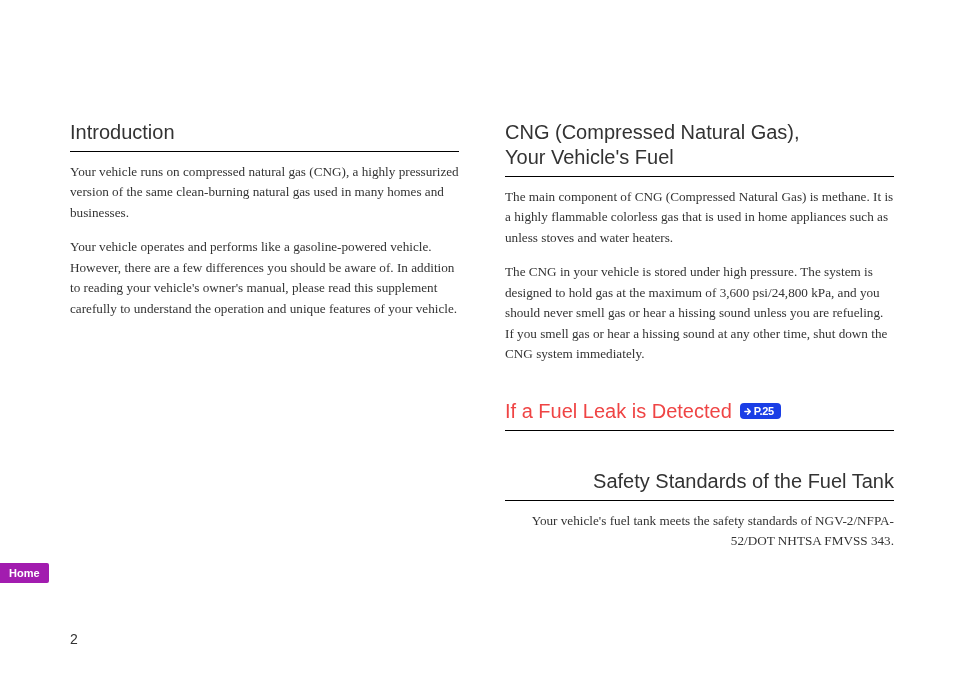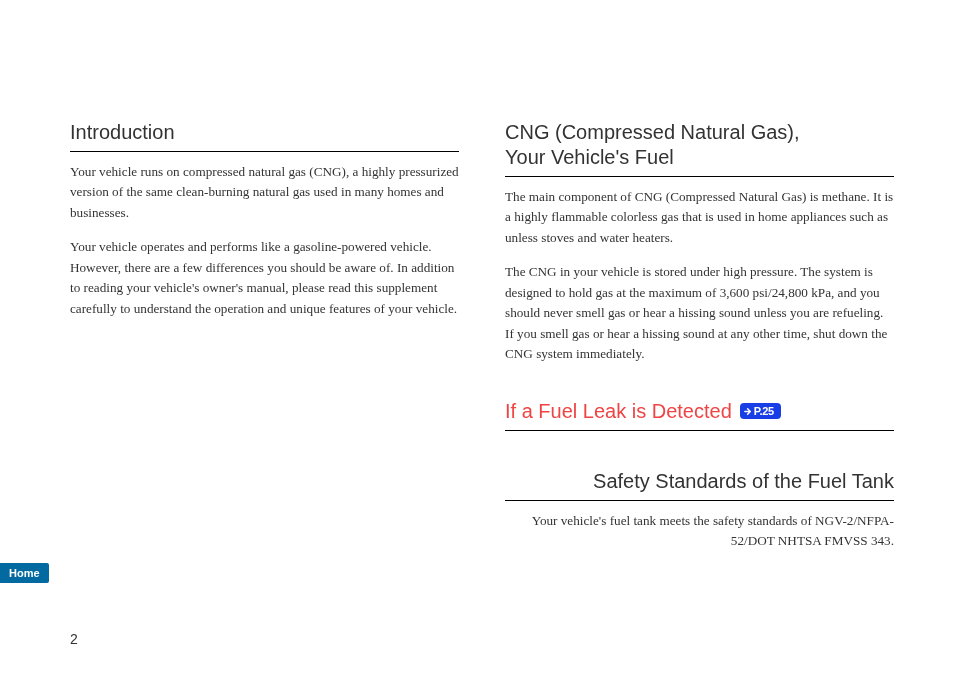--- a/index.html
+++ b/index.html
@@ -72,21 +72,21 @@
     fill: #fff;
   }
   .safety-block {
     margin-top: 38px;
     text-align: right;
   }
   .home-tab {
     position: absolute;
     left: 0;
     top: 563px;
-    background: #0369a1;
+    background: #a21caf;
     color: #fff;
     font-size: 11px;
     font-weight: 600;
     padding: 4px 9px;
     border-top-right-radius: 2px;
     border-bottom-right-radius: 2px;
     cursor: pointer;
   }
   .page-number {
     position: absolute;

